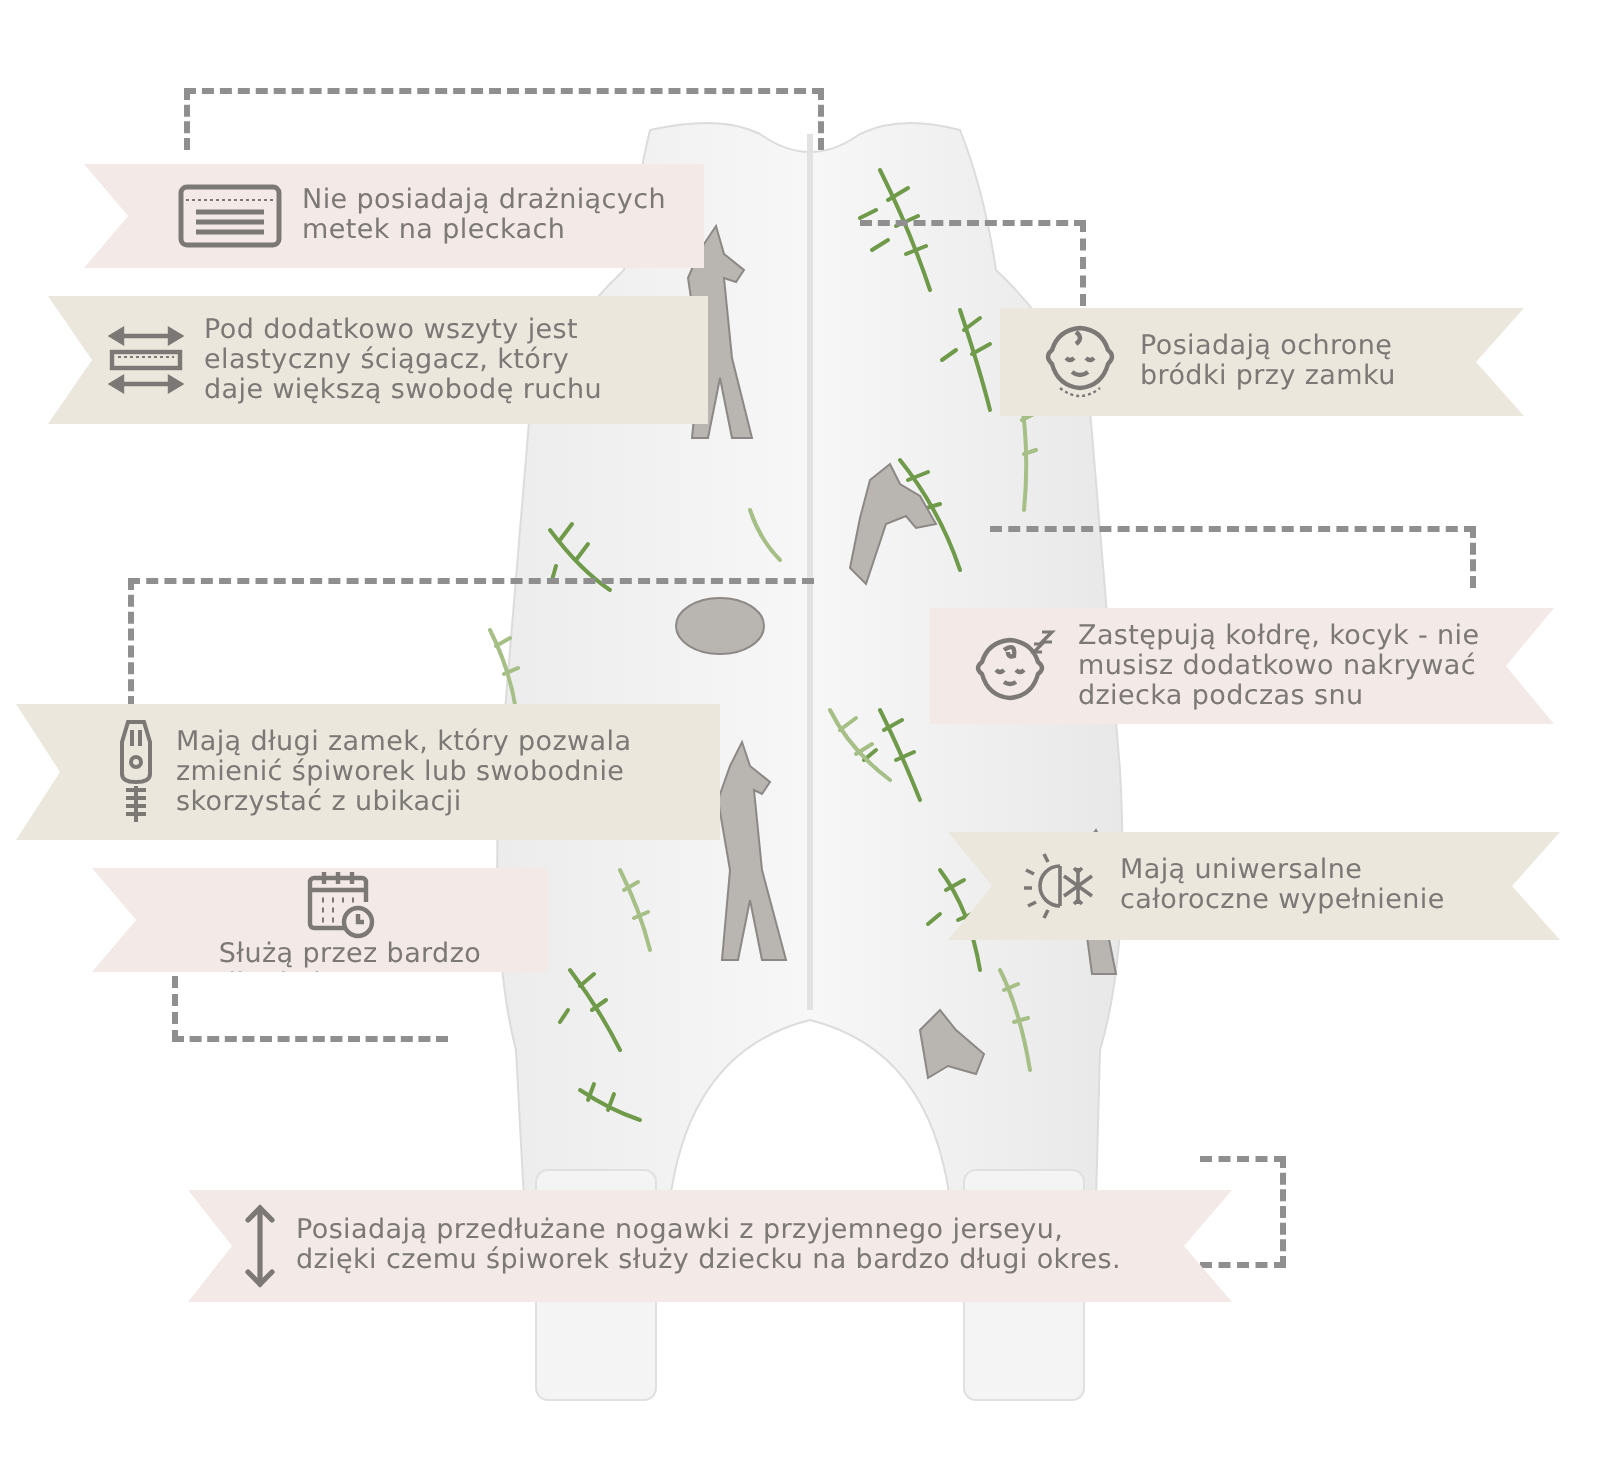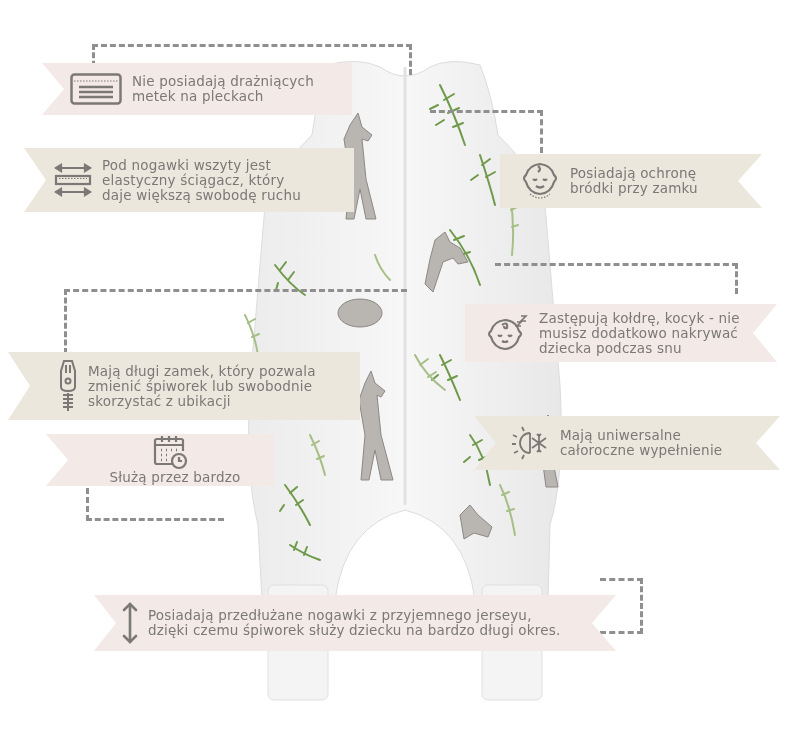--- a/index.html
+++ b/index.html
@@ -75,21 +75,21 @@
 </svg>
 
 <div class="dash" style="left:92px;top:44px;width:314px;height:28px;border-top-width:3px;border-left-width:3px;border-right-width:3px;"></div>
 <div class="dash" style="left:430px;top:110px;width:110px;height:40px;border-top-width:3px;border-right-width:3px;"></div>
 <div class="dash" style="left:495px;top:263px;width:240px;height:28px;border-top-width:3px;border-right-width:3px;"></div>
 <div class="dash" style="left:64px;top:289px;width:340px;height:62px;border-top-width:3px;border-left-width:3px;"></div>
 <div class="dash" style="left:515px;top:432px;width:215px;height:32px;border-bottom-width:3px;border-right-width:3px;"></div>
 <div class="dash" style="left:86px;top:488px;width:135px;height:30px;border-left-width:3px;border-bottom-width:3px;"></div>
 <div class="dash" style="left:600px;top:578px;width:40px;height:50px;border-top-width:3px;border-right-width:3px;border-bottom-width:3px;"></div>
 
-<div class="banner pink notch-left" style="left:42px;top:63px;width:310px;height:52px;padding-left:28px;">
+<div class="banner pink notch-left" style="left:42px;top:82px;width:310px;height:52px;padding-left:28px;justify-content:center;">
   <span class="ico">
     <svg width="52" height="32" viewBox="0 0 52 32">
         <rect x="1.5" y="1.5" width="49" height="29" rx="3" fill="none" stroke="#7b7876" stroke-width="2.5"></rect>
       <line x1="4" y1="8" x2="48" y2="8" stroke="#7b7876" stroke-width="1" stroke-dasharray="1.5 1.5"></line>
       <line x1="9" y1="14" x2="43" y2="14" stroke="#7b7876" stroke-width="2.5"></line>
         <line x1="9" y1="19" x2="43" y2="19" stroke="#7b7876" stroke-width="2.5"></line>
         <line x1="9" y1="24" x2="43" y2="24" stroke="#7b7876" stroke-width="2.5"></line>
       </svg>
   </span>
   <span class="txt">Nie posiadają drażniących
@@ -102,21 +102,21 @@
         <g stroke="#7b7876" stroke-width="2.2" fill="#7b7876">
       <line x1="4" y1="5" x2="34" y2="5"></line>
           <path d="M2,5 l5,-3 v6z M36,5 l-5,-3 v6z"></path>
       <rect x="2" y="13" width="34" height="8" fill="none"></rect>
           <line x1="5" y1="15.5" x2="33" y2="15.5" stroke-width="1" stroke-dasharray="1.5 1.5"></line>
       <line x1="4" y1="29" x2="34" y2="29"></line>
           <path d="M2,29 l5,-3 v6z M36,29 l-5,-3 v6z"></path>
         </g>
       </svg>
   </span>
-  <span class="txt">Pod nogawki wszyty jest
+  <span class="txt">Pod dodatkowo wszyty jest
 elastyczny ściągacz, który
 daje większą swobodę ruchu</span>
 </div>
 
 <div class="banner beige notch-right" style="left:500px;top:154px;width:262px;height:54px;padding-left:20px;">
   <span class="ico">
     <svg width="40" height="42" viewBox="0 0 40 42">
         <g fill="none" stroke="#7b7876" stroke-width="2.2">
       <path d="M6,22 Q2,18 6,15 Q9,5 20,4 Q31,5 34,15 Q38,18 34,22 Q31,33 20,34 Q9,33 6,22 Z"></path>
       <path d="M18,6 q4,3 0,6"></path>

